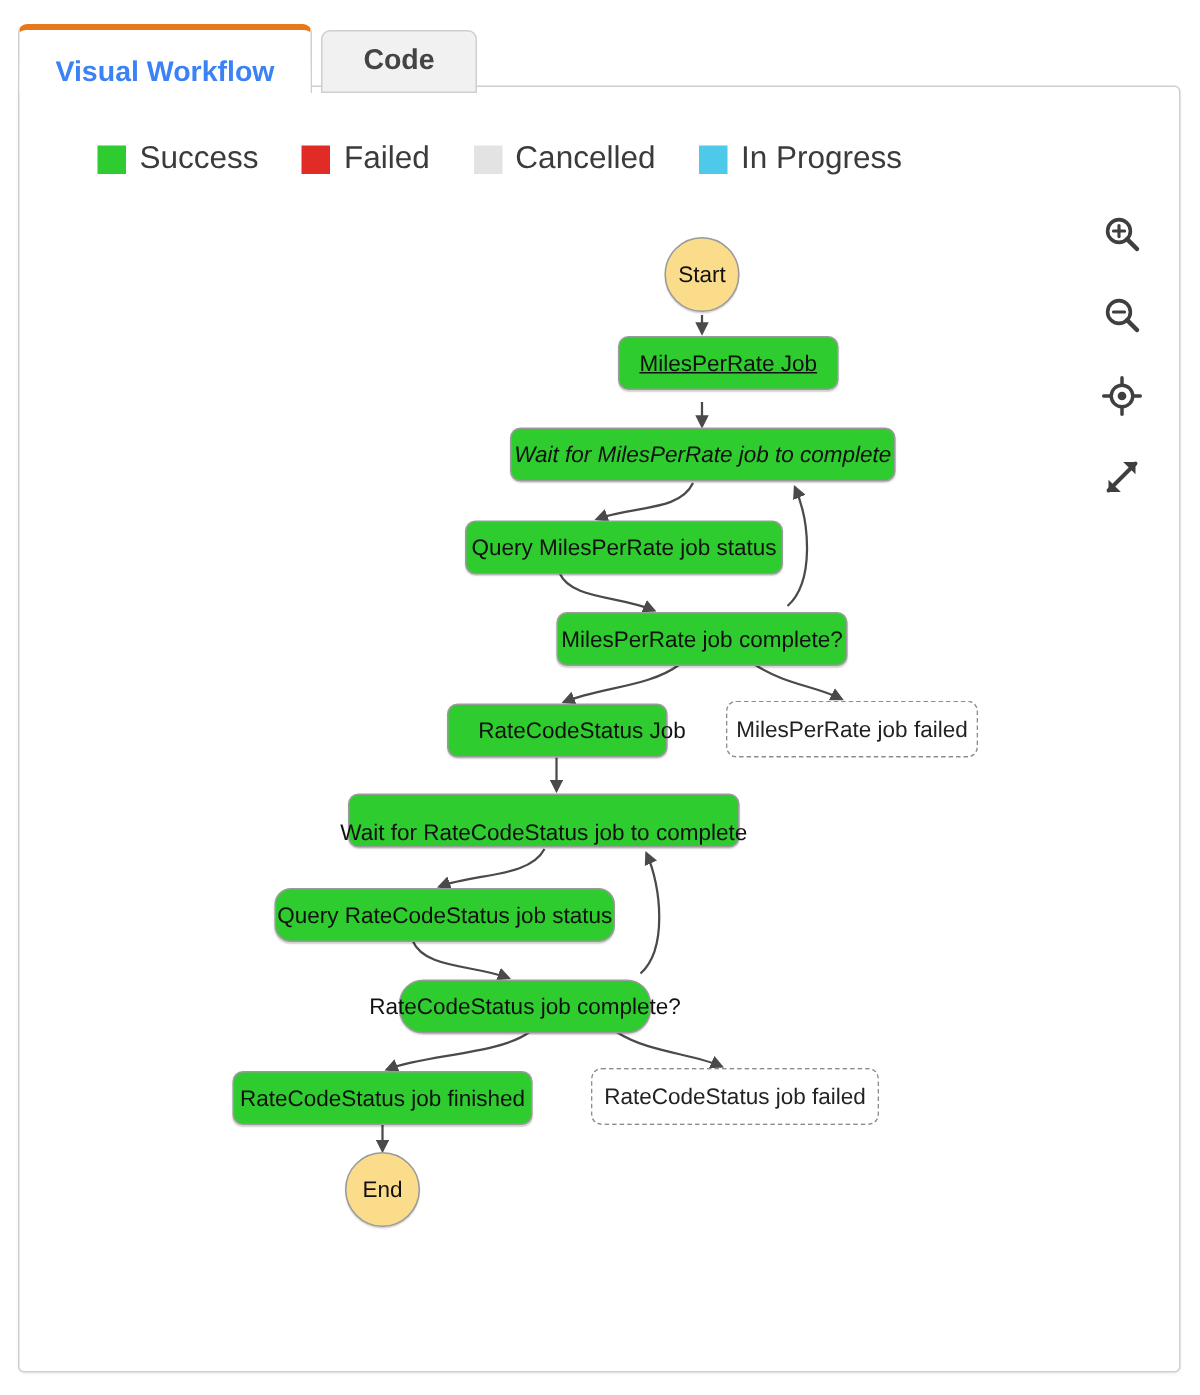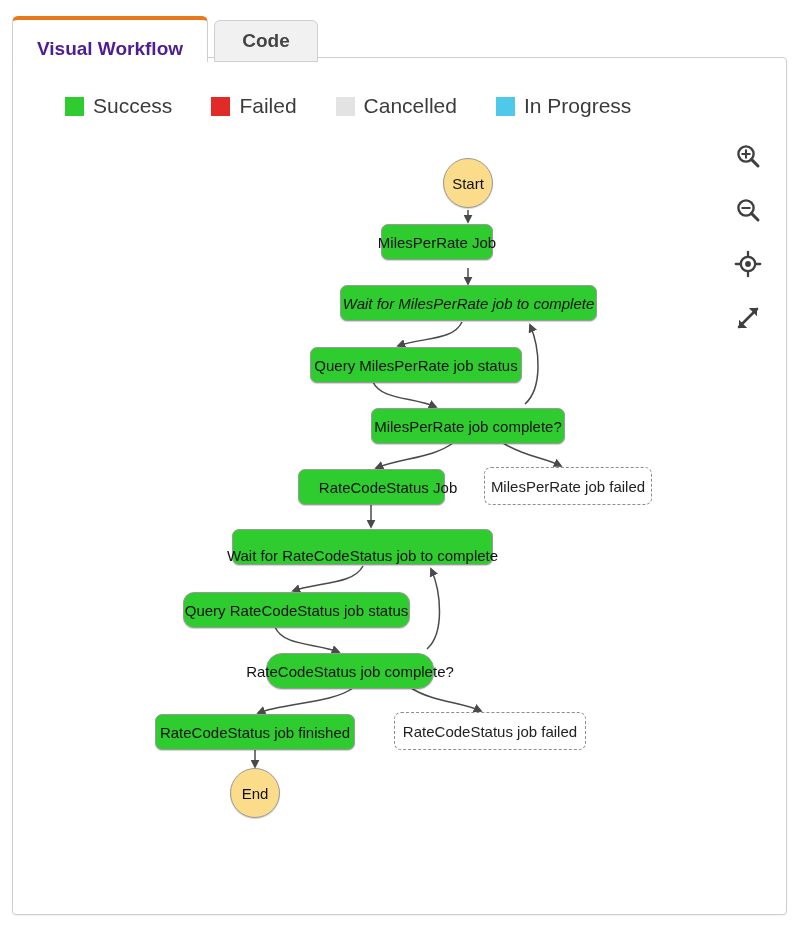--- a/index.html
+++ b/index.html
@@ -34,21 +34,21 @@
     padding: 0 22px;
     font-size: 19px;
     font-weight: bold;
     border-radius: 6px 6px 0 0;
     cursor: pointer;
     user-select: none;
     position: relative;
   }
   .tab.active {
     background: #ffffff;
-    color: #4c1d95;
+    color: #3b82f6;
     border: 1px solid #cfcfcf;
     border-bottom: none;
     border-top: 4px solid #e8791a;
     padding-top: 16px;
     z-index: 3;
     min-width: 196px;
     margin-top: 28px;
   }
   .tab.inactive {
     background: #f1f1f1;
@@ -76,21 +76,21 @@
     overflow: hidden;
   }
 
   
   .legend {
     position: absolute;
     left: 52px;
     top: 36px;
     display: flex;
     align-items: center;
-    gap: 39px;
+    gap: 29px;
   }
   .legend-item {
     display: flex;
     align-items: center;
     gap: 9px;
   }
   .swatch {
     width: 19px;
     height: 19px;
     display: inline-block;
@@ -276,21 +276,21 @@
         <path d="M 398 630 C 420 644 448 644 468 653"></path>
 
         <path d="M 242 691 L 242 709"></path>
       </g>
     </svg>
 
     <div class="node terminal" style="left:430px; top:100px;">
       <span>Start</span>
     </div>
 
-    <div class="node task" style="left:368px; top:166px; width:112px;">
+    <div class="node task" style="left:399px; top:166px; width:147px;text-decoration:underline;">
       <span>MilesPerRate Job</span>
     </div>
 
     <div class="node task" style="left:327px; top:227px; width:257px;font-style:italic;">
       <span>Wait for MilesPerRate job to complete</span>
     </div>
 
     <div class="node task" style="left:297px; top:289px; width:212px;">
       <span>Query MilesPerRate job status</span>
     </div>

